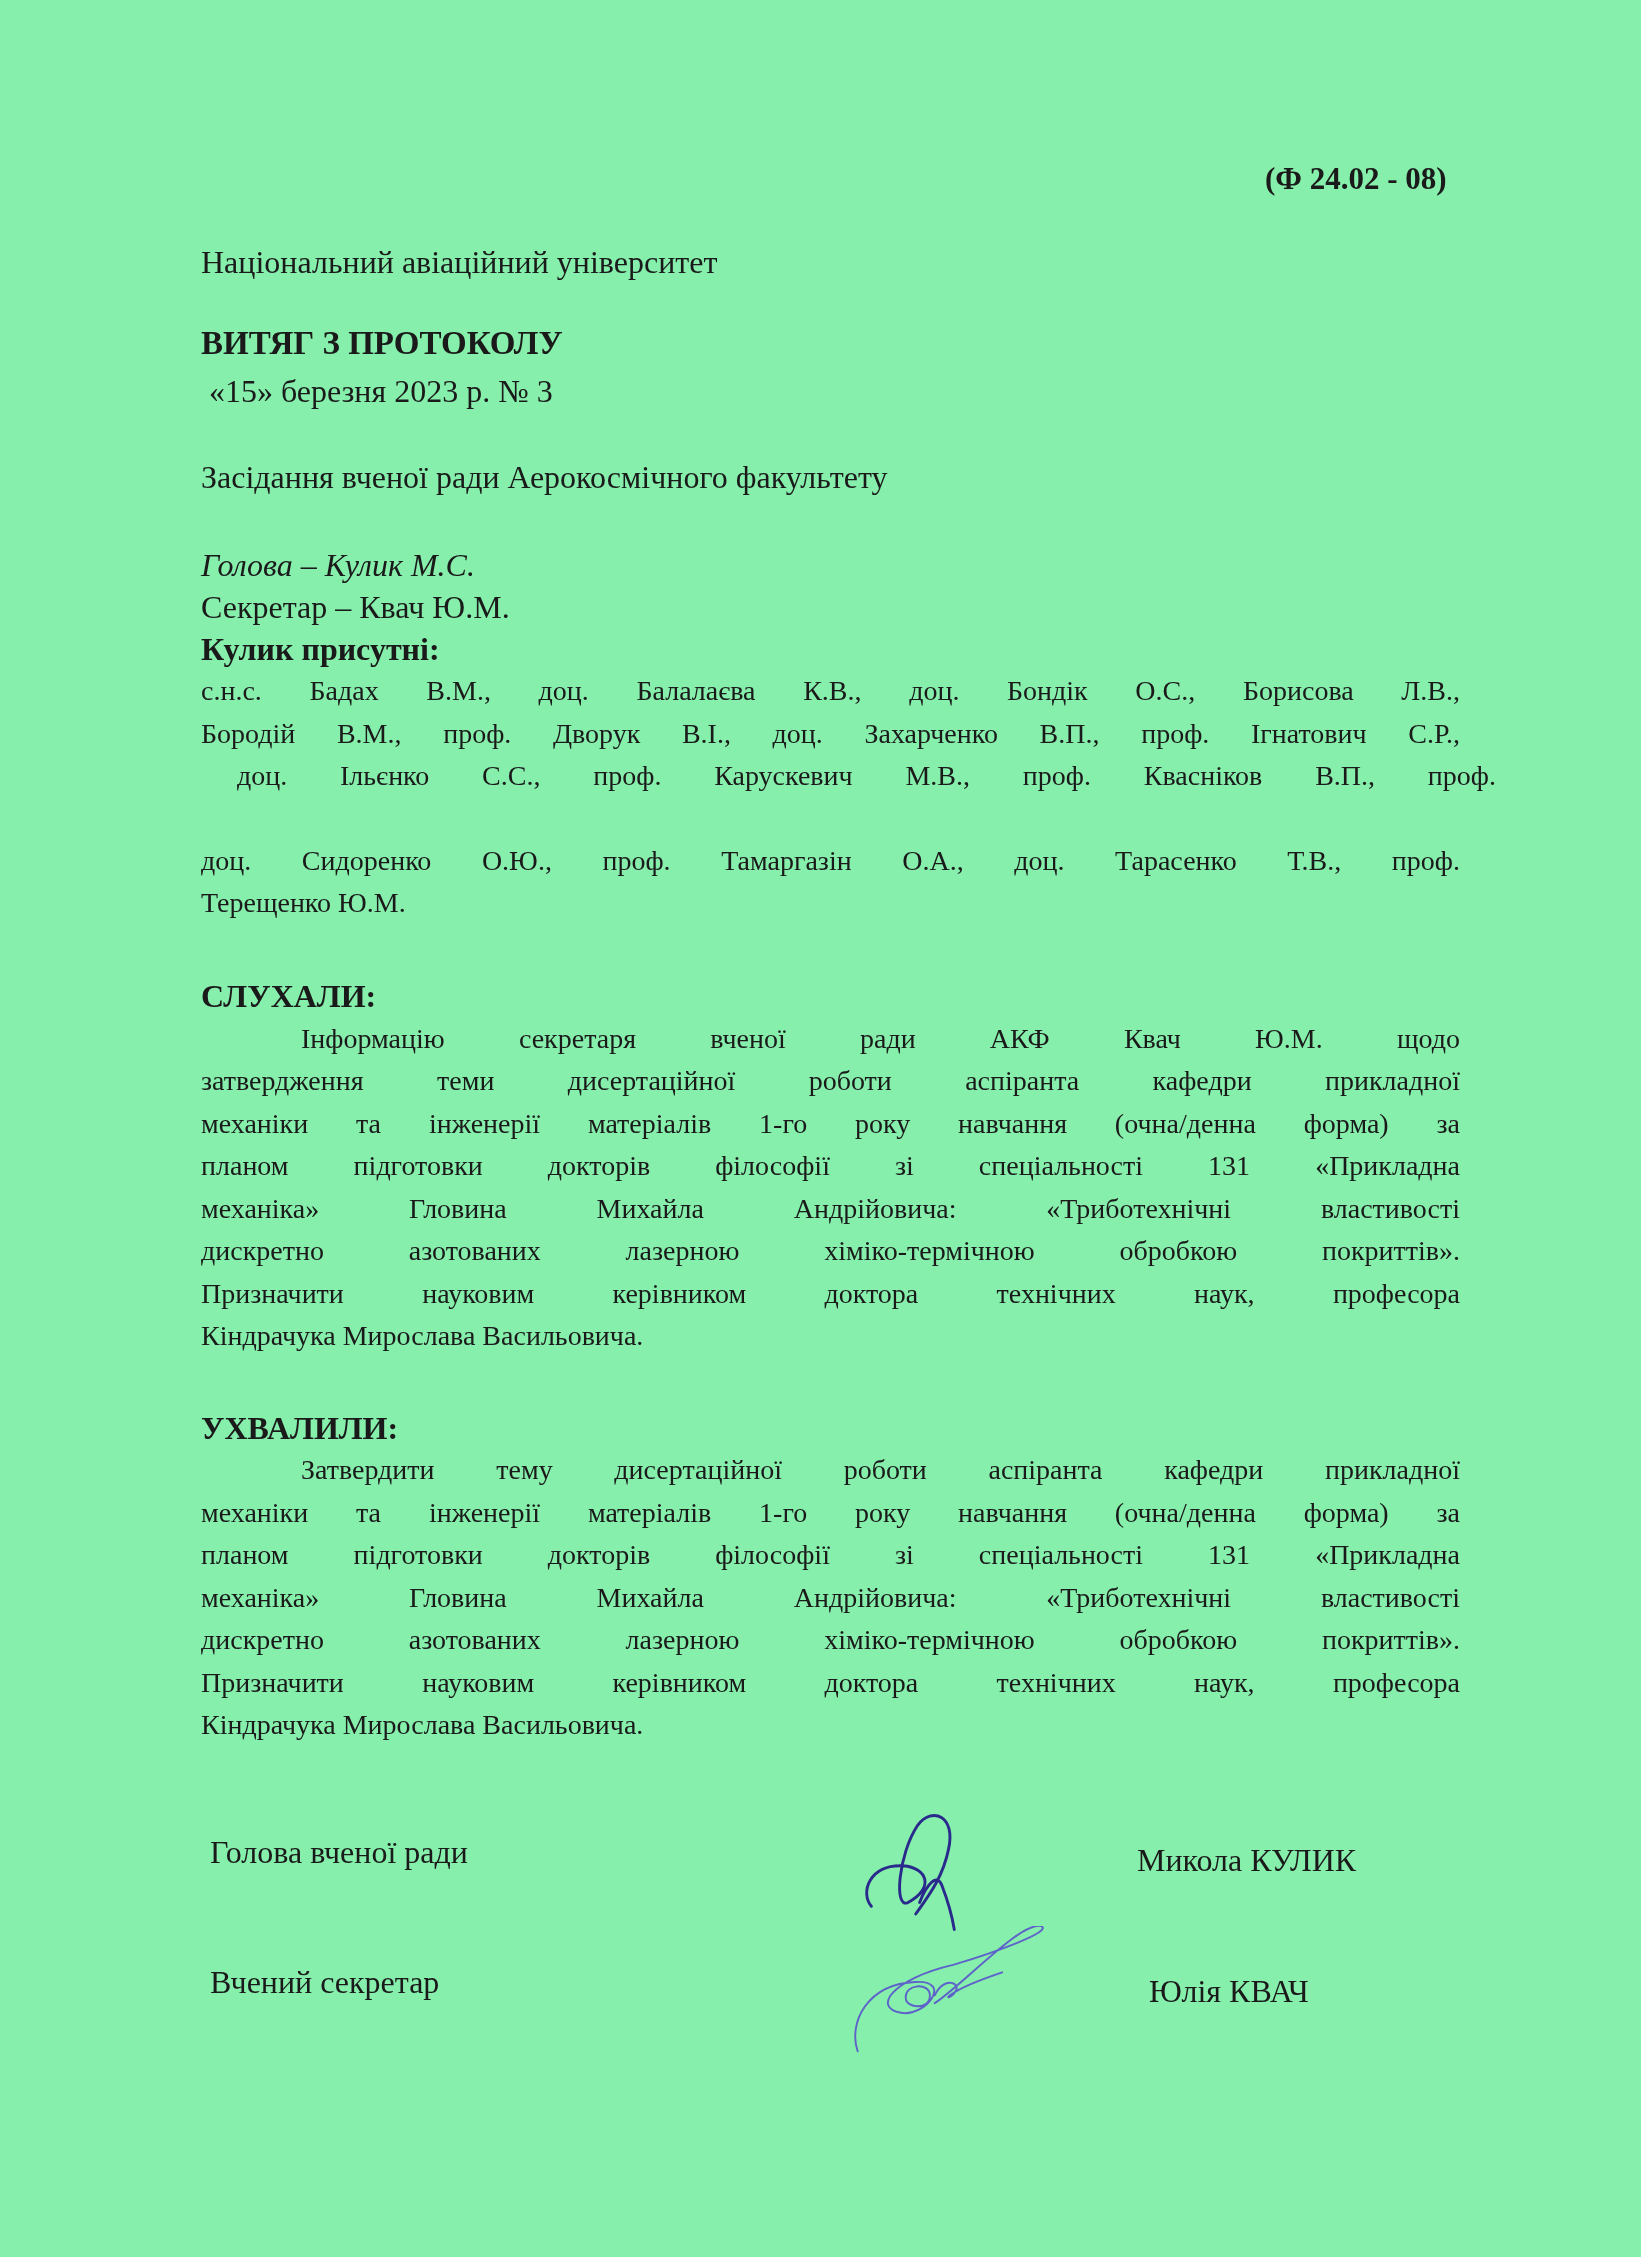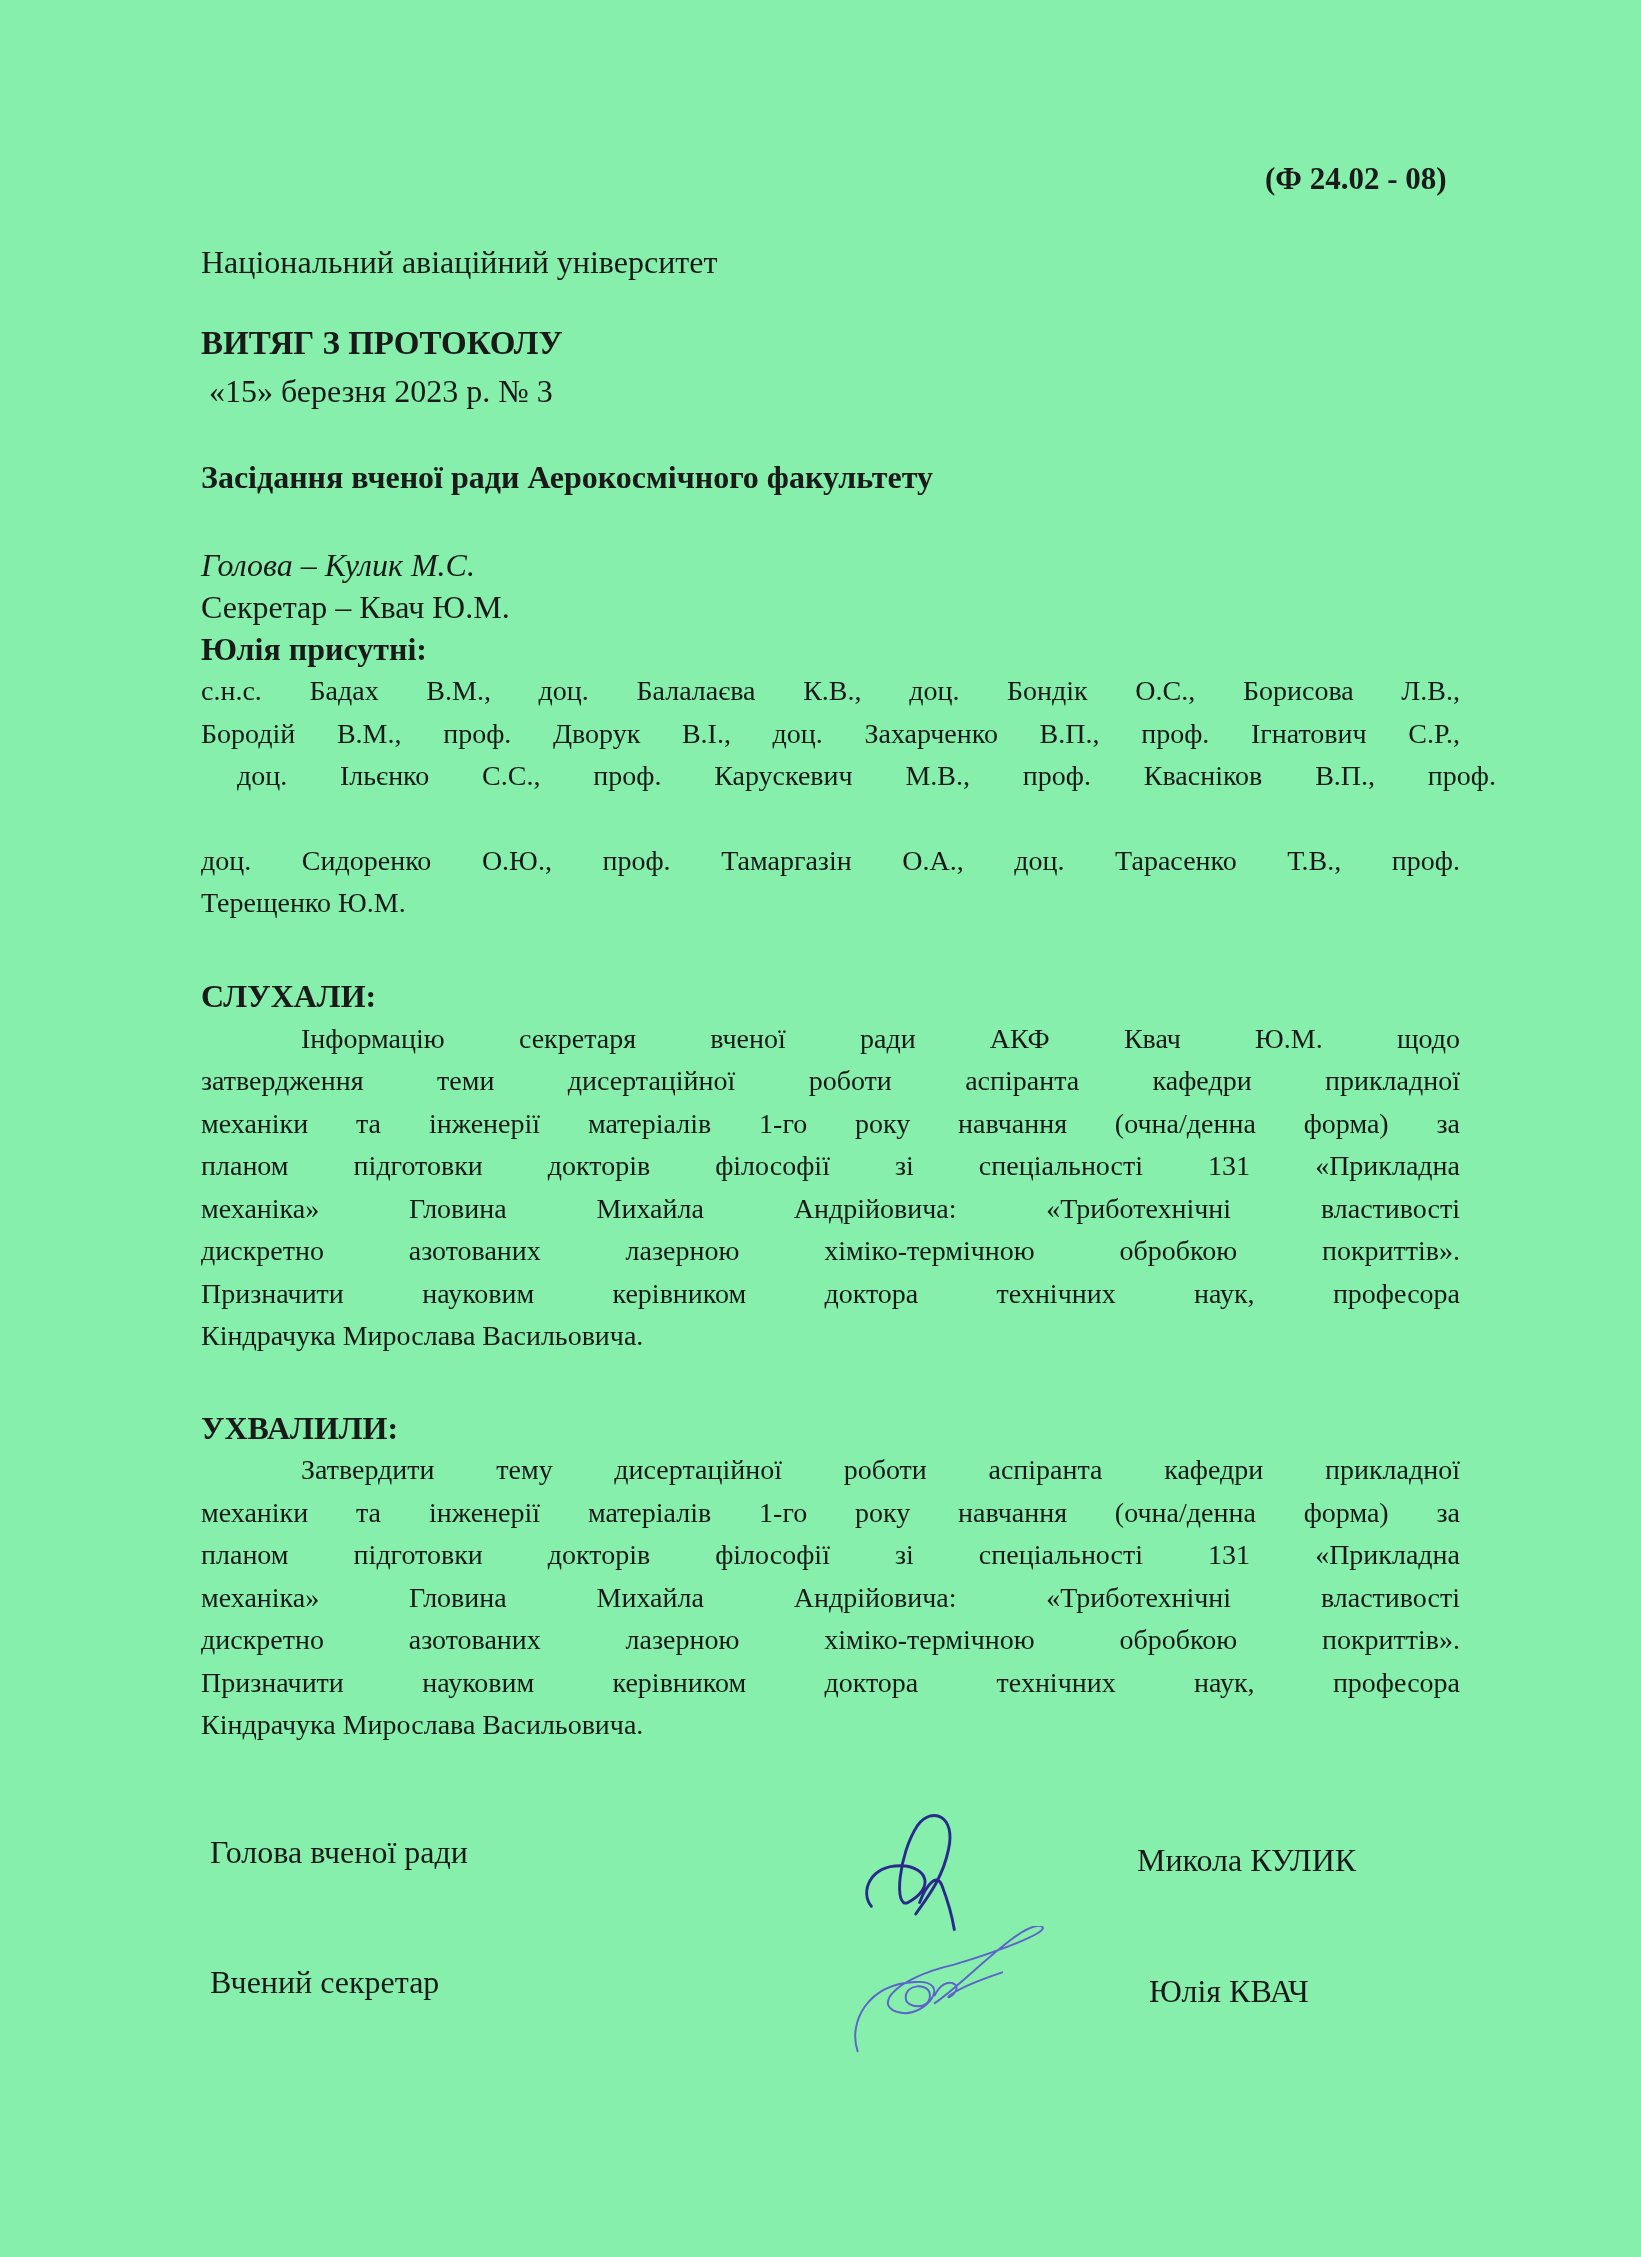--- a/index.html
+++ b/index.html
@@ -9,21 +9,21 @@
     background: #86efac;
     font-family: "Liberation Serif", "DejaVu Serif", serif;
     color: #1a1a1a;
   }
   .t { position: absolute; white-space: nowrap; font-size: 32px; line-height: 42px; }
   .b { font-weight: bold; }
   .form-code { left: 1265px; top: 158px; font-weight: bold; font-size: 31px; }
   .univ { left: 201px; top: 241px; }
   .title { left: 201px; top: 322px; font-weight: bold; font-size: 33px; }
   .date { left: 209px; top: 370px; }
-  .meeting { left: 201px; top: 456px; font-weight: bold; }
+  .meeting { left: 201px; top: 456px; }
   .chair { left: 201px; top: 544px; font-style: italic; }
   .secr { left: 201px; top: 586px; }
   .present-h { left: 201px; top: 628px; font-weight: bold; }
 
   .just {
     position: absolute; left: 201px; width: 1259px;
     font-size: 28px; line-height: 42px;
     text-align: justify; text-align-last: justify;
     white-space: nowrap;
   }
@@ -38,21 +38,21 @@
 
 <div class="page">
 
   <div class="t form-code">(Ф 24.02 - 08)</div>
   <div class="t univ">Національний авіаційний університет</div>
   <div class="t title">ВИТЯГ З ПРОТОКОЛУ</div>
   <div class="t date">«15» березня 2023 р.  № 3</div>
   <div class="t meeting">Засідання вченої ради  Аерокосмічного факультету</div>
   <div class="t chair">Голова – Кулик М.С.</div>
   <div class="t secr">Секретар – Квач Ю.М.</div>
-  <div class="t present-h">Юлія присутні:</div>
+  <div class="t present-h">Кулик присутні:</div>
 
   <div class="just" style="top: 670px; white-space: nowrap; word-spacing: 0px;">с.н.с. Бадах В.М., доц. Балалаєва К.В., доц. Бондік О.С., Борисова Л.В.,</div>
   <div class="just" style="top: 713px; white-space: nowrap; word-spacing: 0px;">Бородій В.М., проф. Дворук В.І., доц. Захарченко В.П., проф. Ігнатович С.Р.,</div>
   <div class="just" style="top: 755px; white-space: nowrap; word-spacing: 0px; margin-left: 36px;">доц. Ільєнко С.С., проф. Карускевич М.В., проф. Квасніков В.П., проф.</div>
   <div class="just last" style="top:882px">Терещенко Ю.М.</div>
   <div class="just" style="top: 840px; white-space: nowrap; word-spacing: 0px;">доц. Сидоренко О.Ю., проф. Тамаргазін О.А., доц. Тарасенко Т.В., проф.</div>
 
   <div class="t b" style="left:201px; top:975px">СЛУХАЛИ:</div>
   <div class="just indent" style="top: 1018px; white-space: nowrap; word-spacing: 0px;">Інформацію секретаря вченої ради АКФ Квач Ю.М. щодо</div>
   <div class="just" style="top: 1060px; white-space: nowrap; word-spacing: 0px;">затвердження теми дисертаційної роботи аспіранта кафедри прикладної</div>

